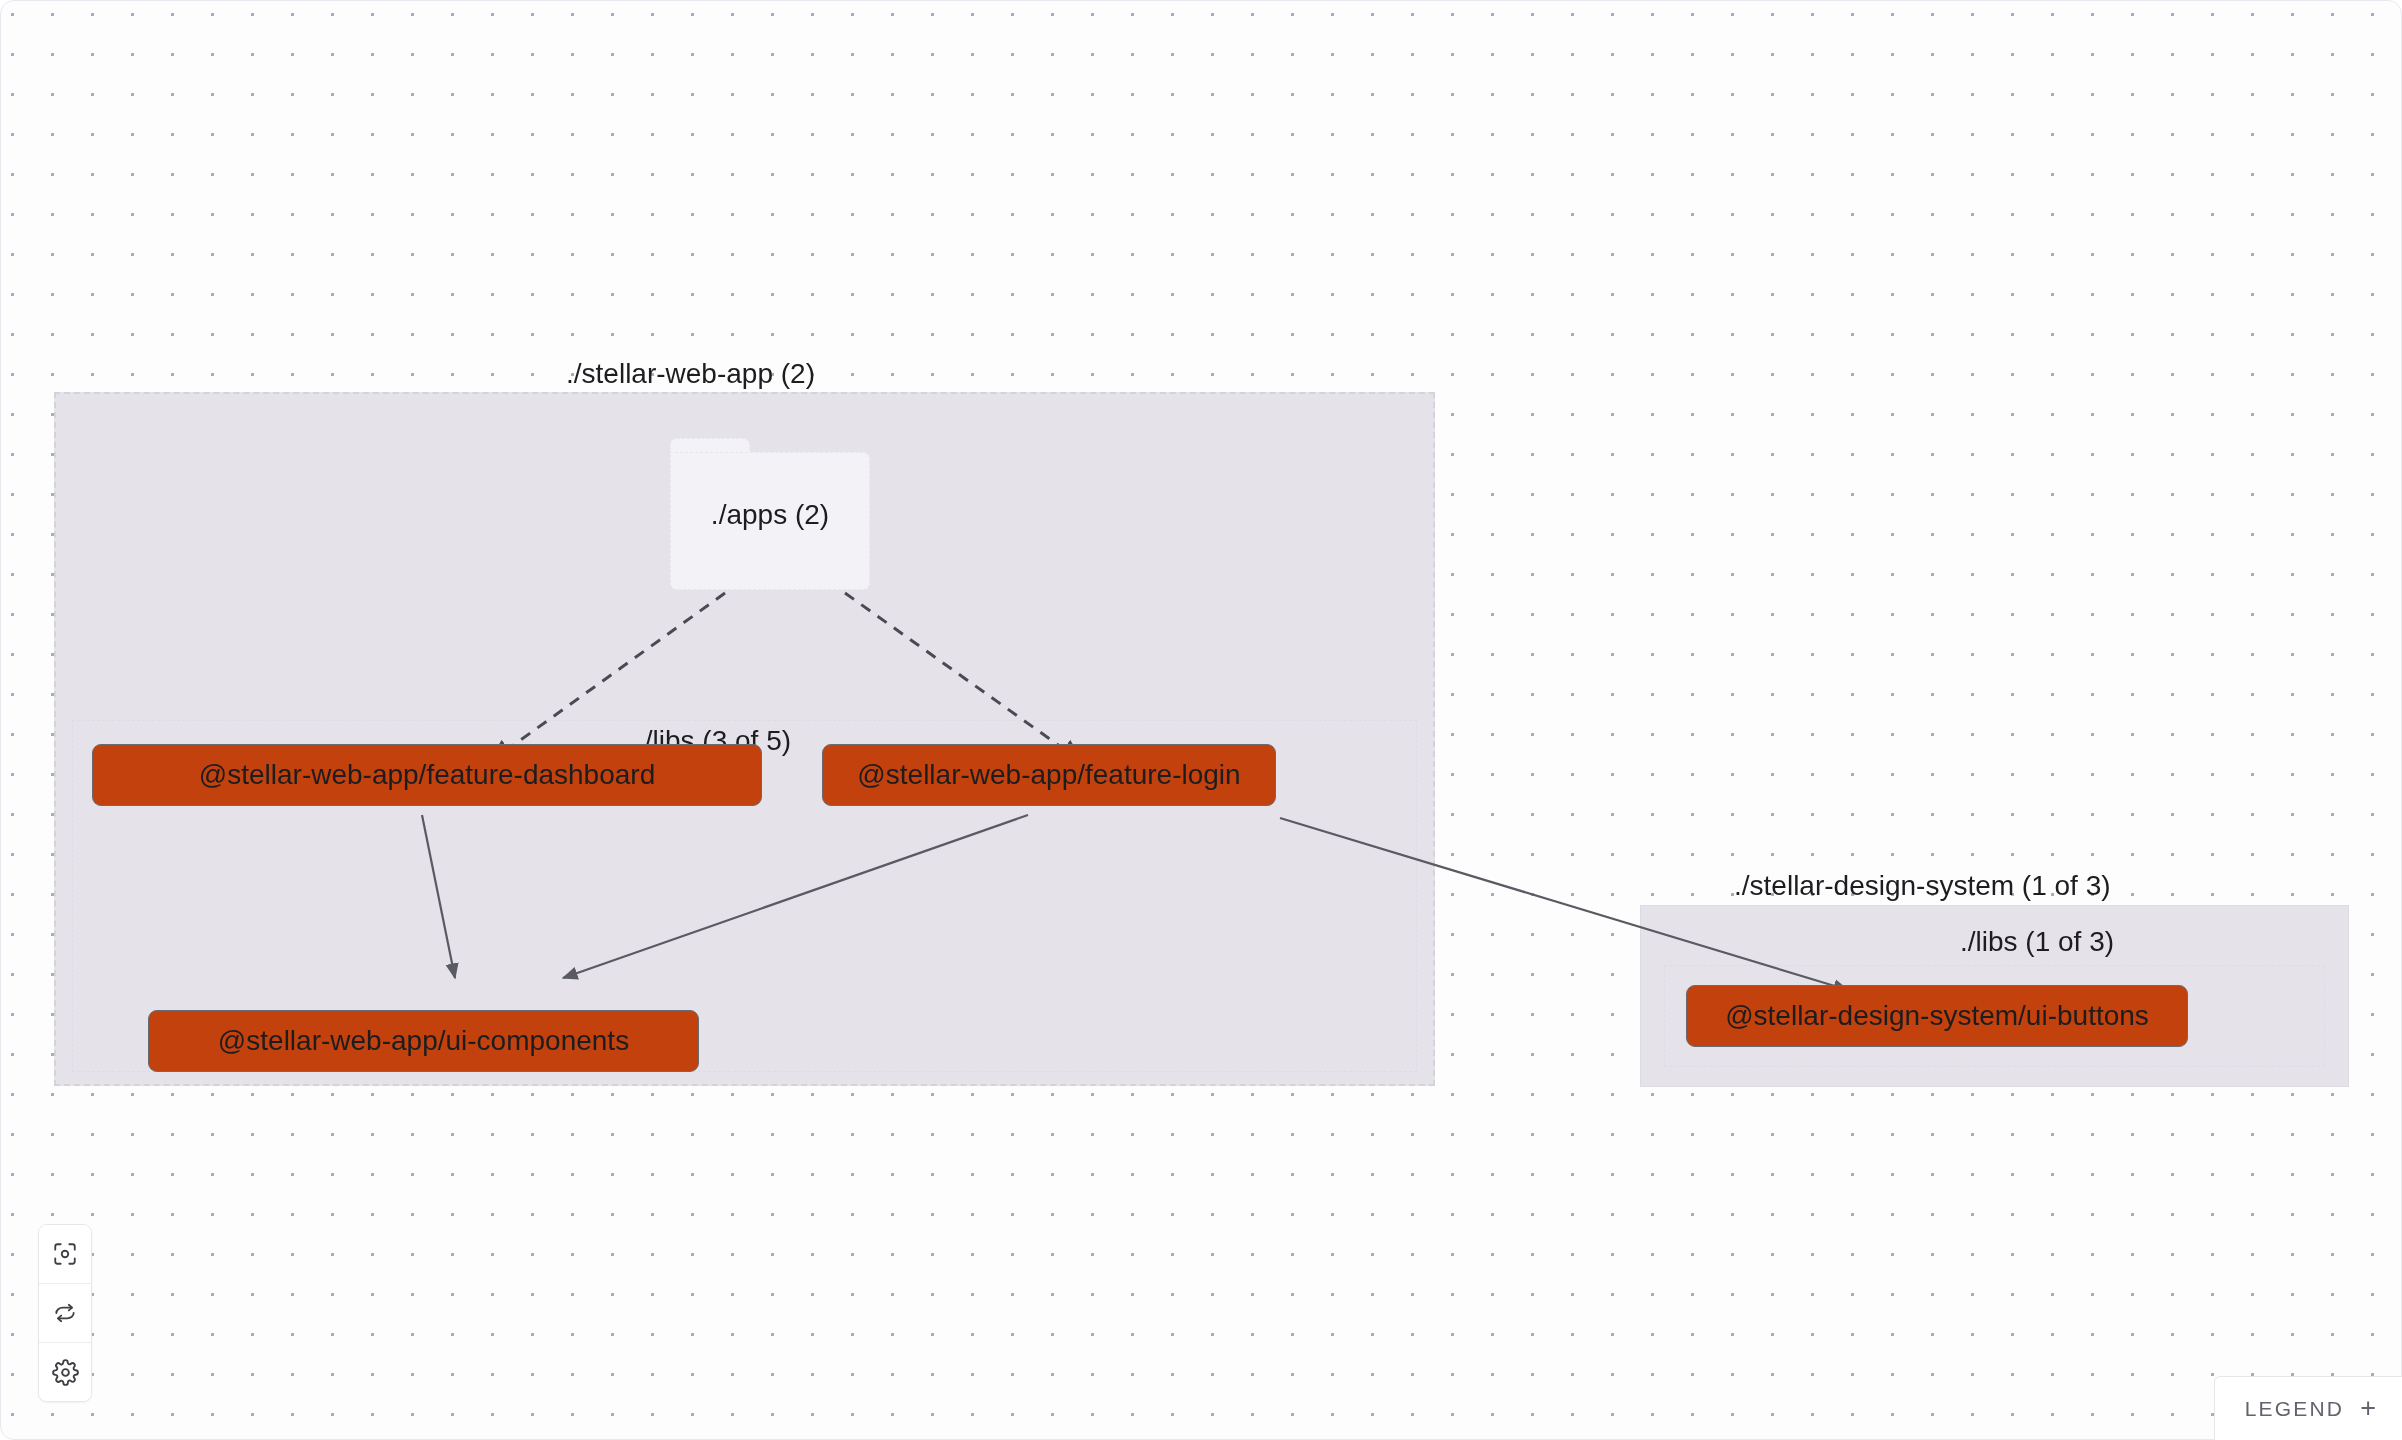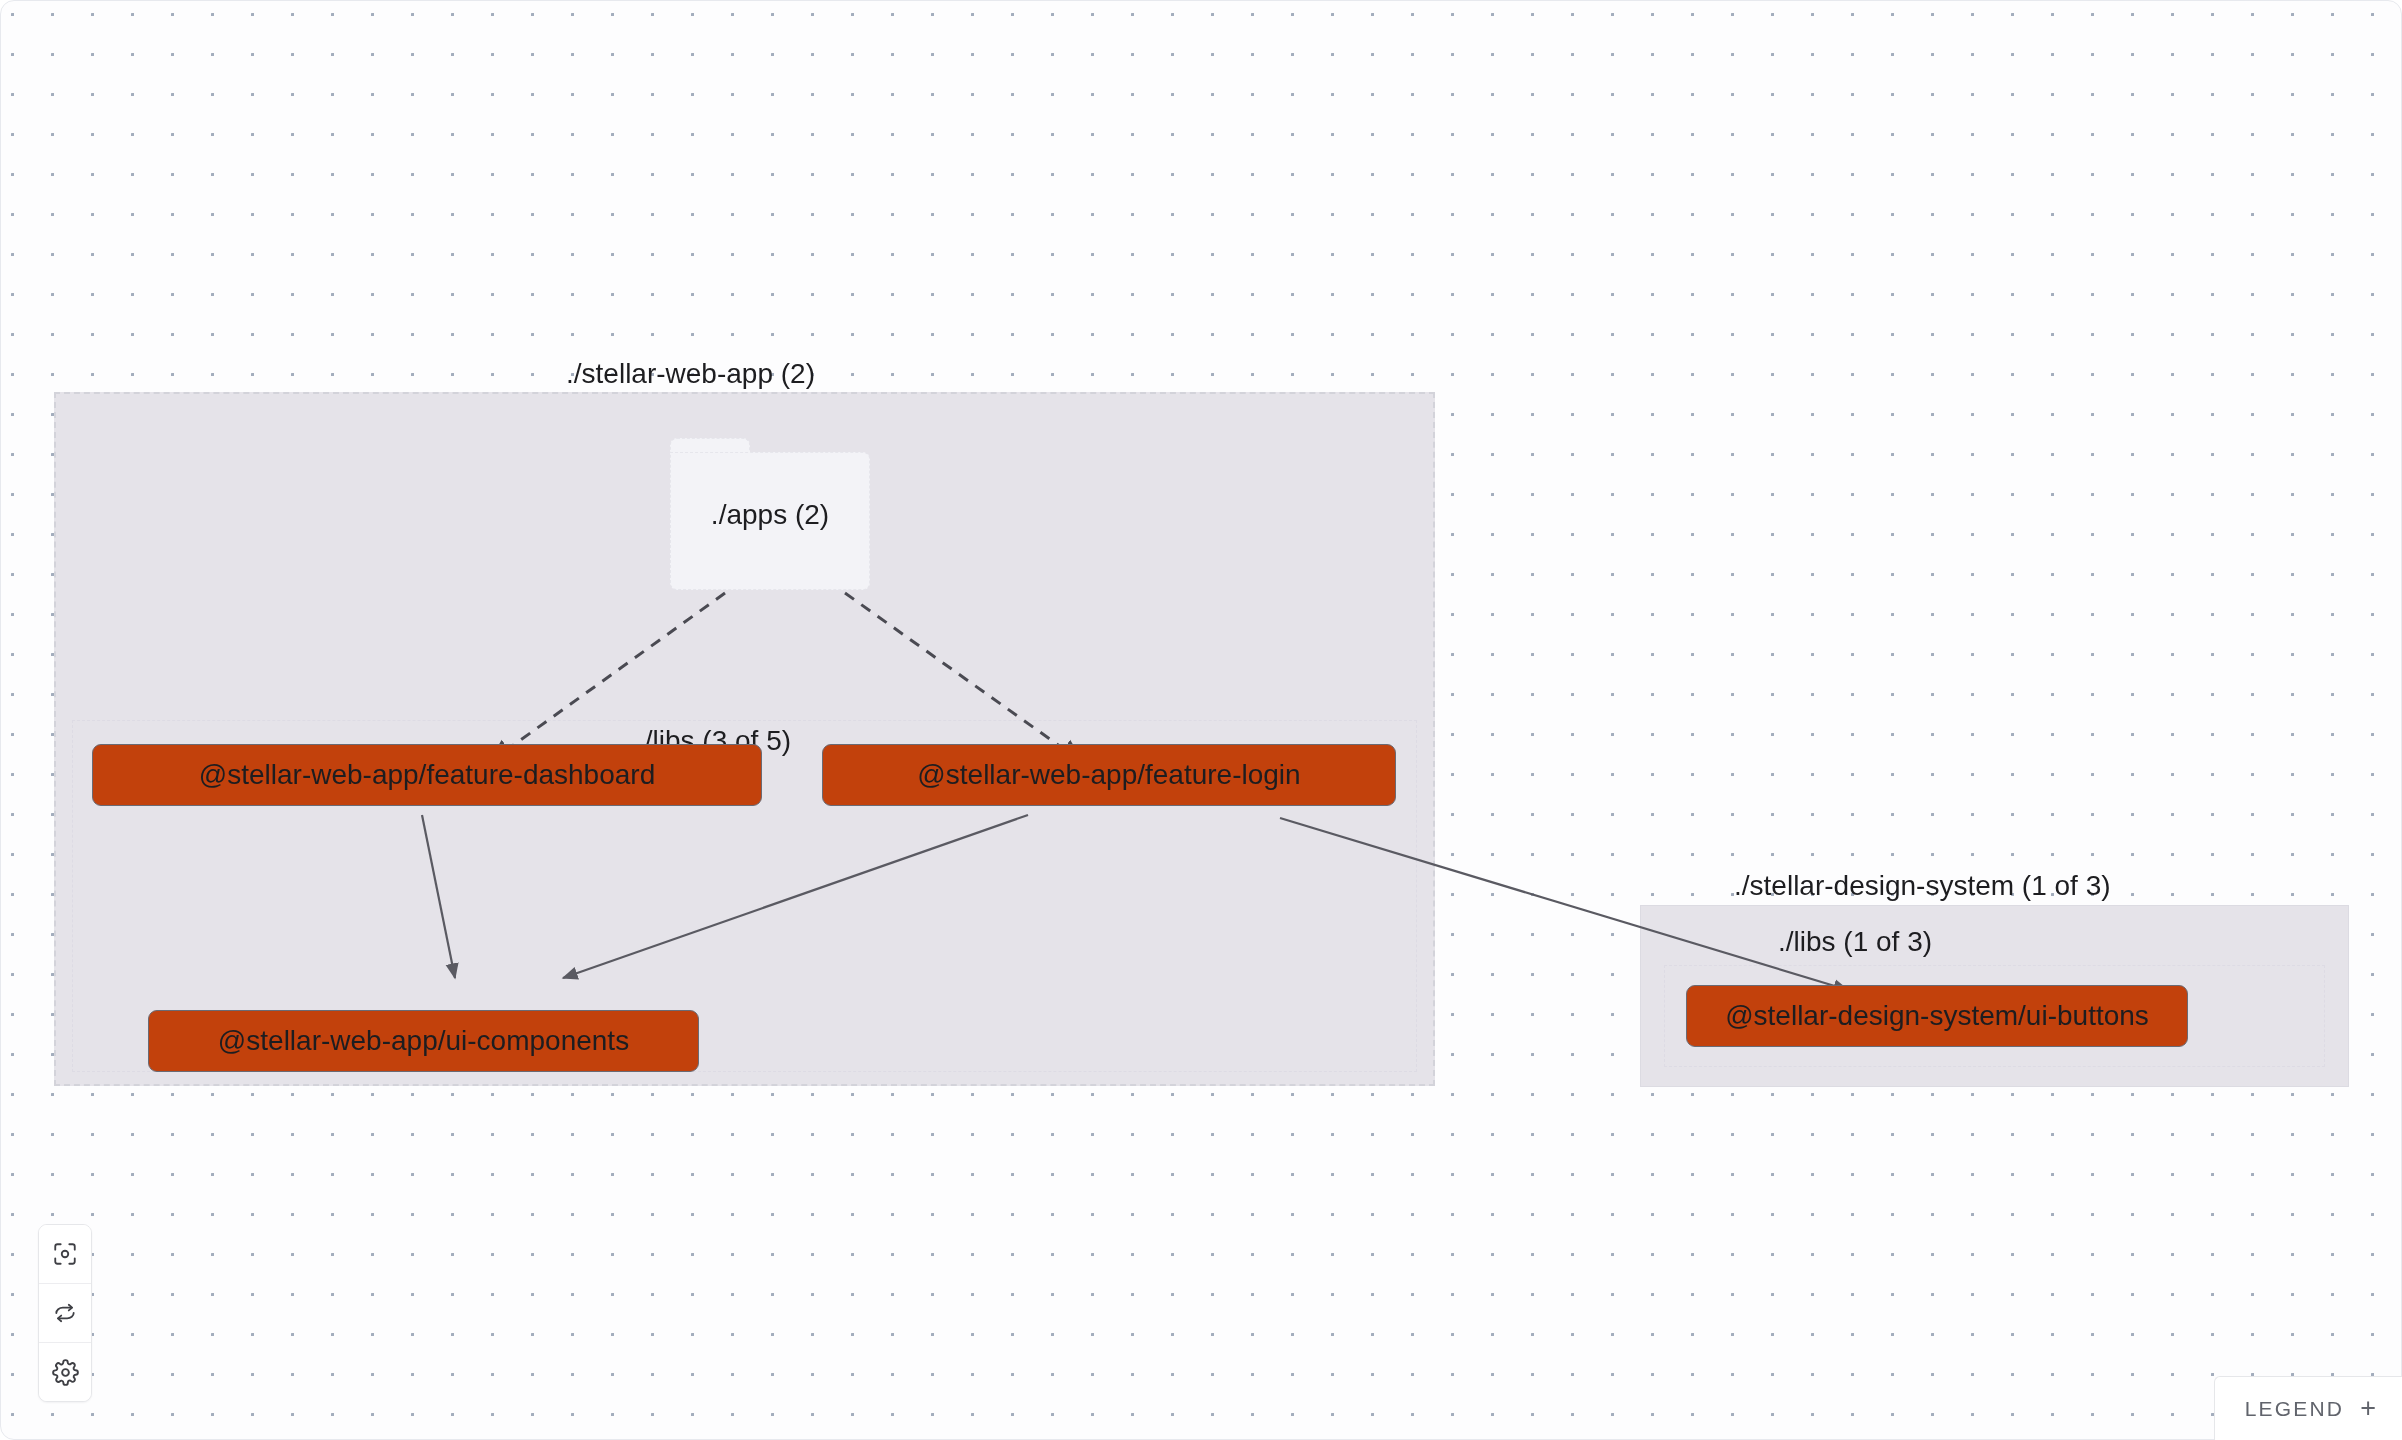--- a/index.html
+++ b/index.html
@@ -192,21 +192,21 @@
   <div class="subgroup" style="left:72px; top:720px; width:1345px; height:352px;"></div>
 
   <div class="group-label" style="left:637px; top:727px;">./libs (3 of 5)</div>
 
   <div class="group-label" style="left:1734px; top:872px;">./stellar-design-system (1 of 3)</div>
 
   <div class="group-solid" style="left:1640px; top:905px; width:709px; height:182px;"></div>
 
   <div class="subgroup" style="left:1664px; top:965px; width:661px; height:102px;"></div>
 
-  <div class="group-label" style="left:1778px; top:928px;">./libs (1 of 3)</div>
+  <div class="group-label" style="left:1960px; top:928px;">./libs (1 of 3)</div>
 
   <svg class="edges" width="2402" height="1440">
     <defs>
       <marker id="arrow-dashed" viewBox="0 0 12 12" refX="10" refY="6" markerWidth="9" markerHeight="9" orient="auto-start-reverse">
         <path d="M 0 1 L 11 6 L 0 11 z" fill="#4a4a52"></path>
       </marker>
       <marker id="arrow-solid" viewBox="0 0 12 12" refX="10" refY="6" markerWidth="8" markerHeight="8" orient="auto-start-reverse">
         <path d="M 0 1.5 L 11 6 L 0 10.5 z" fill="#5a5a62"></path>
       </marker>
     </defs>
@@ -226,21 +226,21 @@
     <div class="folder-tab"></div>
     <div class="folder-body">
       <span class="folder-label">./apps (2)</span>
     </div>
   </div>
 
   <div class="node" style="left:92px; top:744px; width:670px;">
     <span class="node-label">@stellar-web-app/feature-dashboard</span>
   </div>
 
-  <div class="node" style="left:822px; top:744px; width:574px;">
+  <div class="node" style="left:822px; top:744px; width:454px;">
     <span class="node-label">@stellar-web-app/feature-login</span>
   </div>
 
   <div class="node" style="left:148px; top:1010px; width:551px;">
     <span class="node-label">@stellar-web-app/ui-components</span>
   </div>
 
   <div class="node" style="left:1686px; top:985px; width:502px;">
     <span class="node-label">@stellar-design-system/ui-buttons</span>
   </div>

